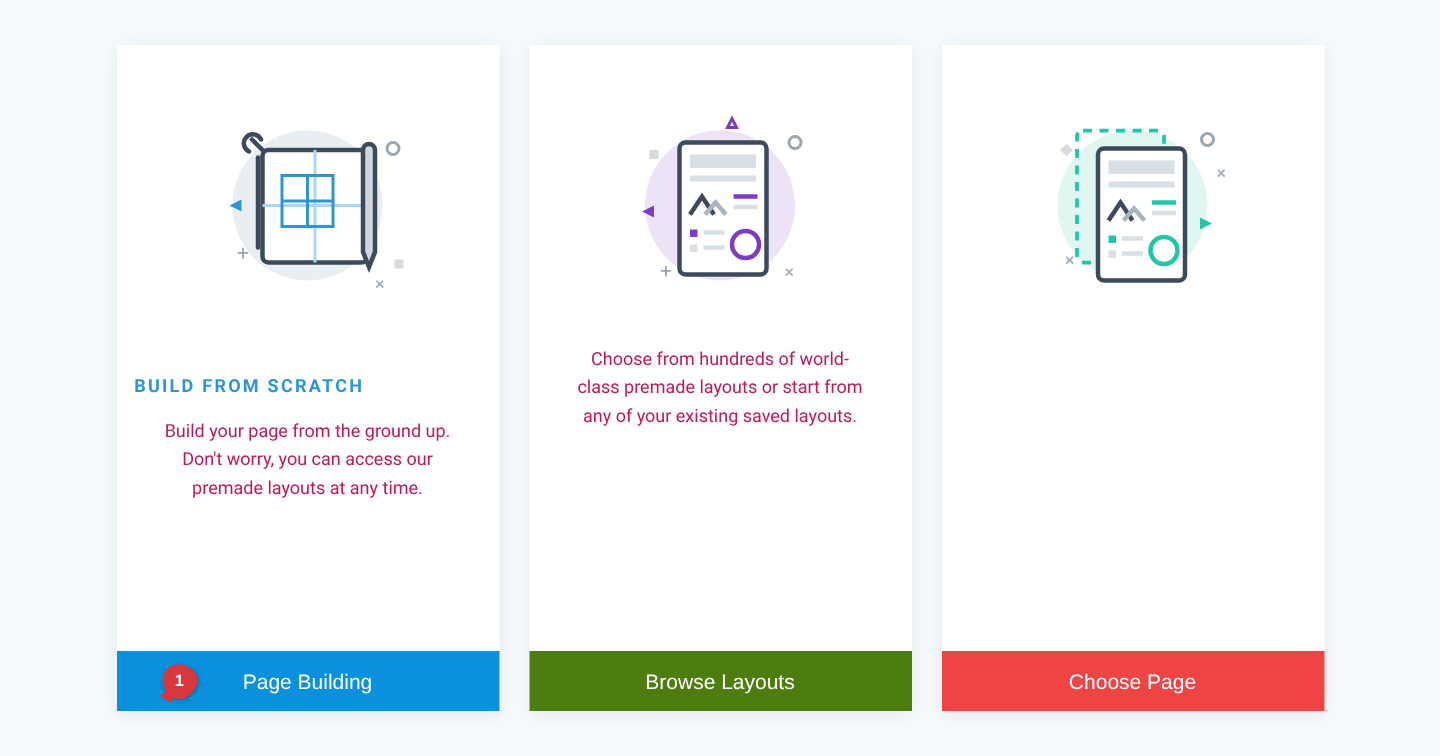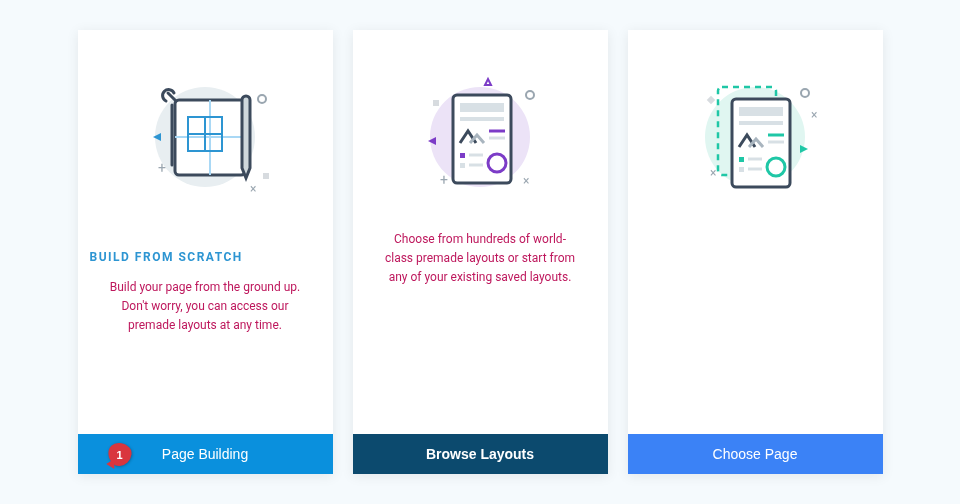--- a/index.html
+++ b/index.html
@@ -7,22 +7,22 @@
   .wrap { display: flex; justify-content: center; gap: 20px; padding: 30px 0 0 0; }
   .card { width: 255px; height: 444px; background: #fff; box-shadow: 0 2px 12px rgba(0,0,0,0.08); display: flex; flex-direction: column; position: relative; }
   .illus { height: 200px; display:flex; align-items:center; justify-content:center; }
   .card-title { font-size: 12px; font-weight: 700; letter-spacing: 1.5px; text-align: left; margin: 20px 12px 14px 12px; }
   .card-desc { font-size: 12px; color: #be185d; text-align: center; line-height: 1.6; margin: 0 32px; }
   .card-btn { margin-top:auto; height: 40px; border: none; color: #fff; font-size: 14px; font-weight: 500; cursor: pointer; display:flex; align-items:center; justify-content:center; position:relative;}
   .c0 .card-title { color: #2d95d2; }
   .c1 .card-title { color: #7c3cc7; }
   .c2 .card-title { color: #1fc7a6; }
   .c0 .card-btn { background: #0a90dd; }
-  .c1 .card-btn { background: #0c4a6e; font-weight: bold; }
-  .c2 .card-btn { background: #3b82f6; }
+  .c1 .card-btn { background: #4d7c0f; }
+  .c2 .card-btn { background: #ef4444; }
   .annot { position:absolute; left:30px; top:50%; transform:translateY(-50%); width:23px; height:23px; background:#d9363e; border-radius:50% 50% 50% 50% / 60% 60% 40% 40%; transform: translateY(-50%) rotate(-45deg); display:flex; align-items:center; justify-content:center; box-shadow:0 1px 3px rgba(0,0,0,.3);}
   .annot::before { content:""; position:absolute; left:-6px; top:50%; transform:translateY(-50%) rotate(45deg); width:0;height:0;border-top:5px solid transparent;border-bottom:5px solid transparent;border-right:8px solid #d9363e;}
   .annot span{ transform: rotate(45deg); color:#fff; font-size:11px; font-weight:600;}
 </style>
 </head>
 <body>
 
 <div class="wrap">
 
   <div class="card c0">

